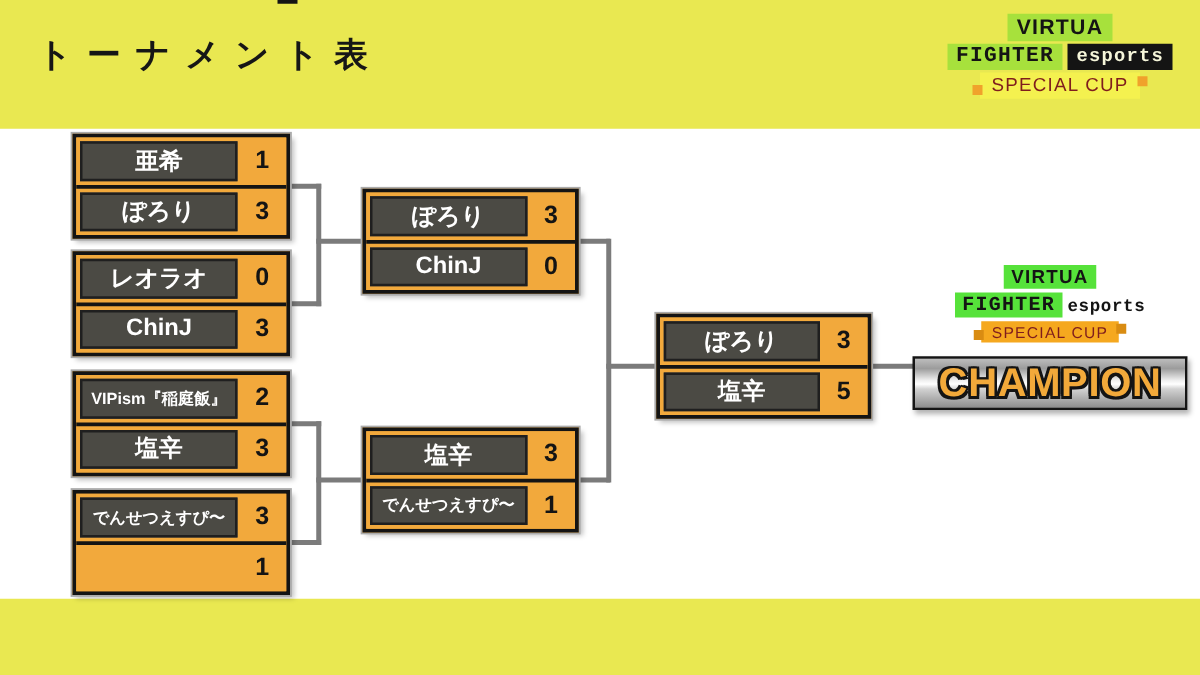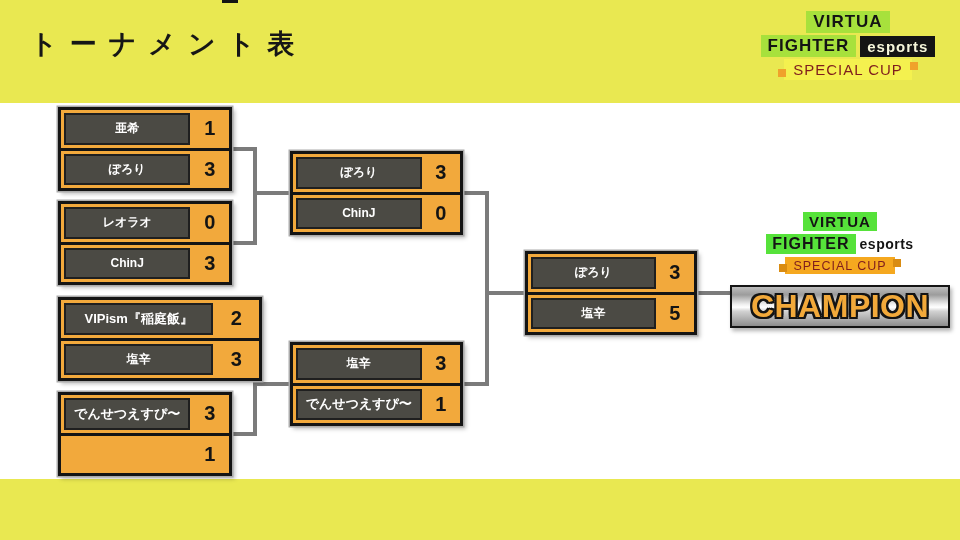--- a/index.html
+++ b/index.html
@@ -14,21 +14,21 @@
   .top-notch { position:absolute; left:222px; top:0; width:16px; height:3px; background:#141414; }
 
   
   .title { position:absolute; left:30px; top:26px; font-size:27px; font-weight:900;
            letter-spacing:12px; color:#161616; white-space:nowrap; }
 
   
   .brand { position:absolute; display:flex; flex-direction:column; align-items:center; }
   .brand-top { left:758px; top:11px; width:180px; gap:2px; }
   .brand-champ { left:742px; top:212px; width:196px; gap:3px; }
-  .b-row { display:flex; align-items:center; gap:4px; }
+  .b-row { display:flex; align-items:flex-end; gap:4px;font-family:Liberation Mono, monospace; }
   .b-block { font-weight:900; color:#141414; letter-spacing:1px; white-space:nowrap; }
   .brand-top .b-virtua   { font-size:17px; padding:1px 7px; background:#a7e13c; }
   .brand-top .b-fighter  { font-size:17px; padding:1px 7px; background:#a7e13c; }
   .brand-top .b-esports  { font-size:15px; font-weight:700; padding:2px 7px;
                            background:#141414; color:#f6f6da; letter-spacing:1px; }
   .b-special { position:relative; font-weight:400; color:#7f1d1d; letter-spacing:1px; white-space:nowrap; }
   .brand-top .b-special  { font-size:15px; padding:2px 9px; background:#f4f14f; }
   .b-special::before { content:""; position:absolute; left:-6px; bottom:3px; width:8px; height:8px; background:#f0a22b; }
   .b-special::after  { content:""; position:absolute; right:-6px; top:3px; width:8px; height:8px; background:#f0a22b; }
 
@@ -52,21 +52,21 @@
 
   
   .match { position:absolute; height:84px; border:3px solid #141414; background:#f2a93c;
            box-shadow:0 0 0 1.5px #ababab, 3px 3px 4px rgba(0,0,0,.25);
            display:flex; flex-direction:column; }
   .row { position:relative; flex:1; background:#f2a93c; }
   .row + .row { border-top:3px solid #141414; }
   .plate { position:absolute; left:3px; top:3px; bottom:3px; right:23%;
            background:#4b4a44; border:2px solid #1f1f1f; color:#ffffff;
            display:flex; align-items:center; justify-content:center;
-           font-weight:700; font-size:12px; white-space:nowrap; }
+           font-weight:700; font-size:19px; white-space:nowrap; }
   .plate.small { font-size:13px; }
   .score { position:absolute; right:0; top:0; bottom:0; width:23%;
            display:flex; align-items:center; justify-content:center;
            font-weight:800; font-size:20px; color:#141414; }
 </style>
 </head>
 <body>
 
 <div class="stage">
 
@@ -116,21 +116,21 @@
     <div class="row">
       <div class="plate">レオラオ</div>
       <div class="score">0</div>
     </div>
     <div class="row">
       <div class="plate">ChinJ</div>
       <div class="score">3</div>
     </div>
   </div>
 
-  <div class="match" style="left:58px;top:297px;width:204px;">
+  <div class="match" style="left:58px;top:297px;width:174px;">
     <div class="row">
       <div class="plate small">VIPism『稲庭飯』</div>
       <div class="score">2</div>
     </div>
     <div class="row">
       <div class="plate">塩辛</div>
       <div class="score">3</div>
     </div>
   </div>
 

